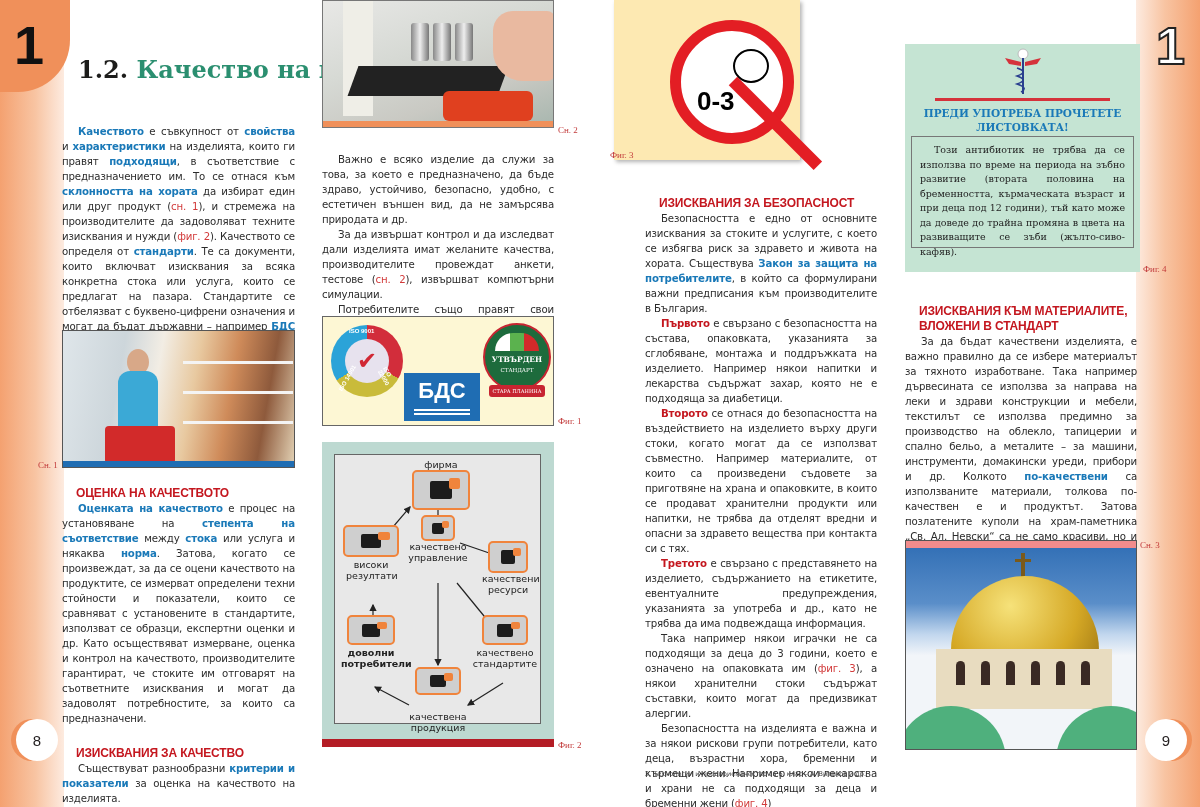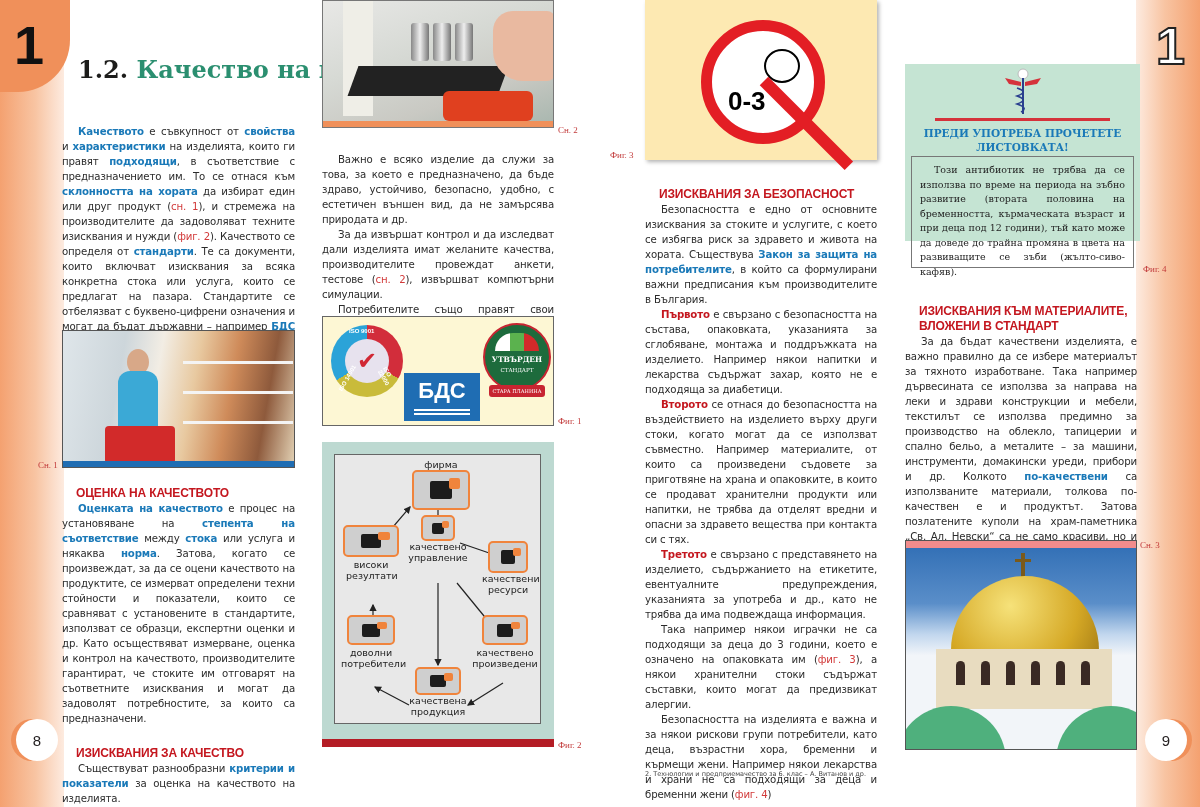--- a/index.html
+++ b/index.html
@@ -80,29 +80,29 @@
 
   .fig-flow { position: absolute; left: 322px; top: 442px; width: 232px; height: 305px; background: #bdd9d1; }
   .fig-flow .inner { position: absolute; left: 12px; top: 12px; width: 207px; height: 270px; background: #e8e8e8; border: 1px solid #666; }
   .fig-flow .redbar { position: absolute; left: 0; bottom: 0; width: 100%; height: 8px; background: #b41c25; }
   .node { position: absolute; font-family: "DejaVu Sans", sans-serif; font-size: 9.5px; color: #222; text-align: center; line-height: 11px; }
   .node .box { margin: 0 auto; border: 2px solid #f0843c; border-radius: 5px; background: #cfcfcf; position: relative; }
   .node .box::after { content: ""; position: absolute; left: 30%; top: 25%; width: 40%; height: 50%; background: #1c1c1c; border-radius: 2px; }
   .node .box::before { content: ""; position: absolute; right: 14%; top: 18%; width: 22%; height: 30%; background: #f0843c; border-radius: 2px; z-index: 1; }
   .arrows { position: absolute; left: 0; top: 0; }
 
-  .fig-nokids { position: absolute; left: 645px; top: 0; width: 232px; height: 160px; background: #fde9b2;
+  .fig-nokids { position: absolute; left: 614px; top: 0; width: 186px; height: 160px; background: #fde9b2;
     box-shadow: 2px 2px 4px rgba(0,0,0,0.3); }
   .nokids-circle { position: absolute; left: 56px; top: 20px; width: 124px; height: 124px; border-radius: 50%;
     background: #fff; border: 11px solid #e31e24; }
   .nokids-slash { position: absolute; left: 46px; top: 50px; width: 12px; height: 120px; background: #e31e24; transform: rotate(-45deg); transform-origin: 50% 0; }
   .nokids-text { position: absolute; left: 16px; top: 55px; font-family: "Liberation Sans", sans-serif; font-weight: bold; font-size: 26px; color: #000; }
   .nokids-face { position: absolute; left: 52px; top: 18px; width: 36px; height: 34px; border: 2.5px solid #000; border-radius: 50%; background: #fff; }
 
-  .fig-leaflet { position: absolute; left: 905px; top: 64px; width: 235px; height: 177px; background: #c5e4d3; padding-left: 21px; }
+  .fig-leaflet { position: absolute; left: 905px; top: 44px; width: 235px; height: 228px; background: #c5e4d3; padding-left: 21px; }
   .leaflet-title { position: absolute; left: 0; top: 62px; width: 235px; text-align: center; font-family: "DejaVu Serif", serif; font-weight: bold; font-size: 10.5px; line-height: 14px; color: #1a79b8; }
   .leaflet-line { position: absolute; left: 30px; top: 54px; width: 175px; height: 3px; background: #d5323b; }
   .leaflet-box { position: absolute; left: 6px; top: 92px; width: 223px; height: 112px; border: 1px solid #777; padding: 6px 8px;
     font-family: "DejaVu Serif", serif; font-size: 9.5px; line-height: 14.5px; text-align: justify; color: #222; }
   .leaflet-box p { text-indent: 14px; }
   .caduceus { position: absolute; left: 100px; top: 4px; width: 36px; height: 48px; }
 
   .fig-church { position: absolute; left: 905px; top: 540px; width: 232px; height: 210px; border: 1px solid #555;
     background: linear-gradient(180deg, #2f6db4 0%, #5a8ec9 30%, #c2d7ee 45%, #f2f5f9 55%); }
   .fig-church .bar { position: absolute; left: 0; top: 0; width: 100%; height: 7px; background: #f28c8c; }
@@ -223,48 +223,48 @@
         <div style="width:60px; margin:0 auto;">качествено управление</div>
       </div>
       <div class="node" style="left:140px; top:86px; width:66px;">
         <div class="box" style="width:40px; height:32px;"></div>
         <div style="width:52px; margin:0 auto;">качествени ресурси</div>
       </div>
       <div class="node" style="left:4px; top:70px; width:64px;">
         <div class="box" style="width:56px; height:32px;"></div>
         <div style="width:50px; margin:2px auto 0;">високи резултати</div>
       </div>
-      <div class="node" style="left:4px; top:160px; width:64px;">
+      <div class="node" style="left:4px; top:160px; width:64px;font-weight:bold;">
         <div class="box" style="width:48px; height:30px;"></div>
         <div style="width:60px; margin:2px auto 0;">доволни потребители</div>
       </div>
       <div class="node" style="left:134px; top:160px; width:72px;">
         <div class="box" style="width:46px; height:30px;"></div>
-        <div style="width:70px; margin:2px auto 0;">качествено произведени</div>
+        <div style="width:70px; margin:2px auto 0;">качествено стандартите</div>
       </div>
       <div class="node" style="left:68px; top:212px; width:70px;">
         <div class="box" style="width:46px; height:28px;"></div>
-        <div style="width:58px; margin:0 auto;">качествена продукция</div>
+        <div style="width:58px; margin:16px auto;">качествена продукция</div>
       </div>
     </div>
     <div class="redbar"></div>
   </div>
   <div class="caption" style="left:558px; top:740px;">Фиг. 2</div>
 
   <div class="fig-nokids">
     <div class="nokids-circle">
       <div class="nokids-face"></div>
       <div class="nokids-text">0-3</div>
       <div class="nokids-slash"></div>
     </div>
   </div>
   <div class="caption" style="left:610px; top:150px;">Фиг. 3</div>
 
   <div class="col" style="left:645px; top:178px; width:232px;">
-    <p class="h" style="margin-left:14px; margin-top:9px;">ИЗИСКВАНИЯ ЗА БЕЗОПАСНОСТ</p>
+    <p class="h" style="margin-left:14px; margin-top:18px;">ИЗИСКВАНИЯ ЗА БЕЗОПАСНОСТ</p>
     <p><span>Безопасността е едно от основните изисквания за стоките и услугите, с което се избягва риск за здравето и живота на хората. Съществува </span><span class="b">Закон за защита на потребителите</span><span>, в който са формулирани важни предписания към производителите в България.</span></p>
     <p><span class="r">Първото</span><span> е свързано с безопасността на състава, опаковката, указанията за сглобяване, монтажа и поддръжката на изделието. Например някои напитки и лекарства съдържат захар, която не е подходяща за диабетици.</span></p>
     <p><span class="r">Второто</span><span> се отнася до безопасността на въздействието на изделието върху други стоки, когато могат да се използват съвместно. Например материалите, от които са произведени съдовете за приготвяне на храна и опаковките, в които се продават хранителни продукти или напитки, не трябва да отделят вредни и опасни за здравето вещества при контакта си с тях.</span></p>
     <p><span class="r">Третото</span><span> е свързано с представянето на изделието, съдържанието на етикетите, евентуалните предупреждения, указанията за употреба и др., като не трябва да има подвеждаща информация.</span></p>
     <p><span>Така например някои играчки не са подходящи за деца до 3 години, което е означено на опаковката им (</span><span class="ref">фиг. 3</span><span>), а някои хранителни стоки съдържат съставки, които могат да предизвикат алергии.</span></p>
     <p><span>Безопасността на изделията е важна и за някои рискови групи потребители, като деца, възрастни хора, бременни и кърмещи жени. Например някои лекарства и храни не са подходящи за деца и бременни жени (</span><span class="ref">фиг. 4</span><span>)</span></p>
   </div>
 
   <div class="fig-leaflet">
     <svg class="caduceus" viewBox="0 0 36 48">

